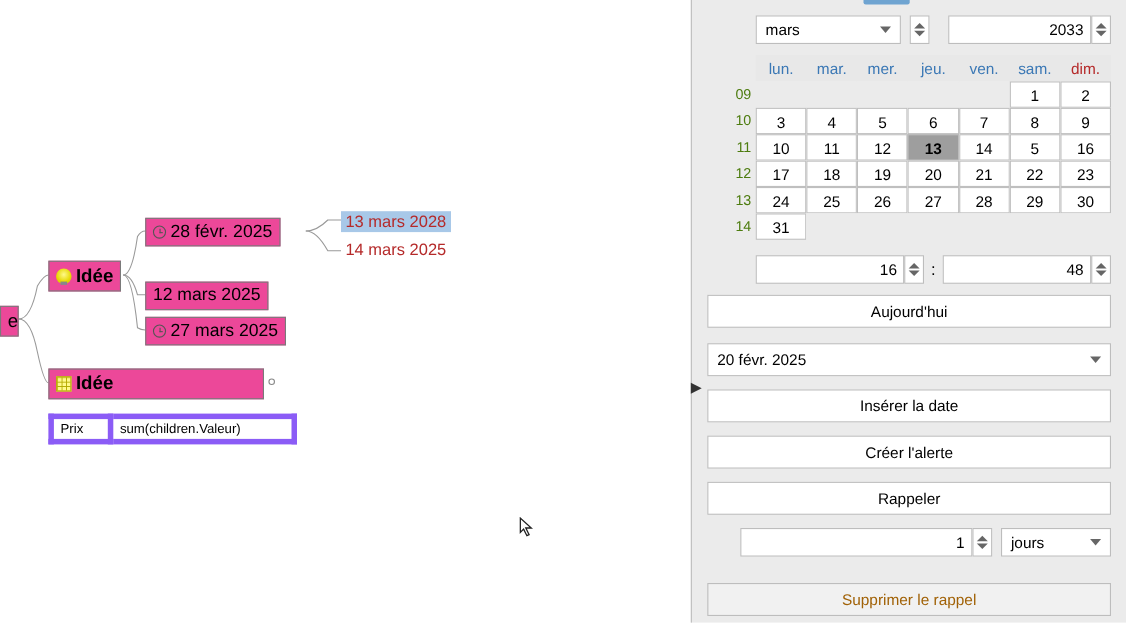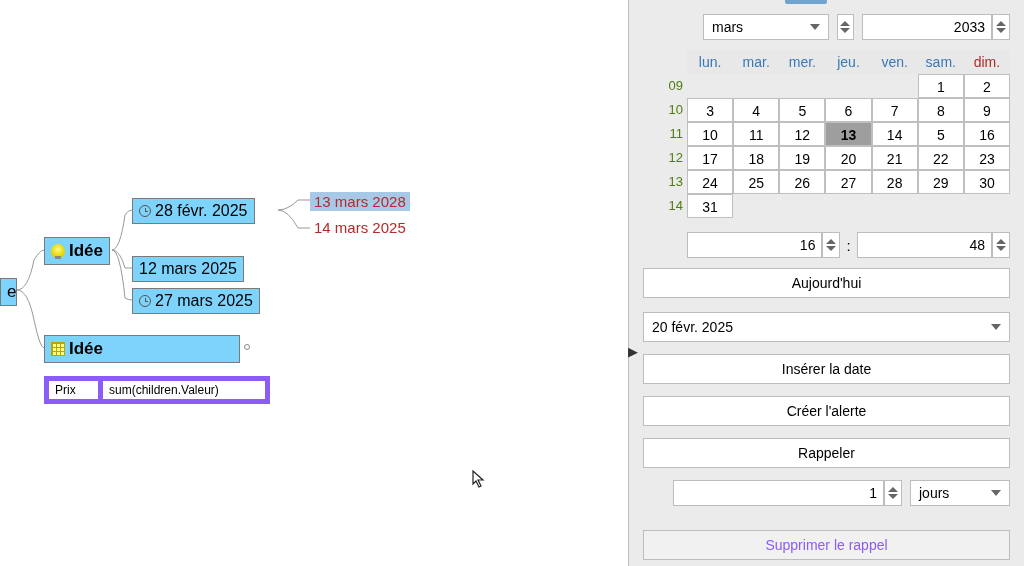--- a/index.html
+++ b/index.html
@@ -18,21 +18,21 @@
   position: absolute;
   left: 0;
   top: 0;
   width: 628px;
   height: 566px;
   background: #fff;
 }
 
 .mm-node {
   position: absolute;
-  background: #7dd3fc;
+  background: #ec4899;
   border: 1px solid #7a7a7a;
   padding: 3px 6px;
   display: flex;
   align-items: center;
   gap: 4px;
   font-size: 17px;
 }
 .mm-node.small { font-size: 16px; }
 .mm-node.bold { font-weight: bold; }
 
@@ -149,21 +149,20 @@
 }
 
 .month-row {
   position: absolute;
   top: 14px;
   left: 46px;
   right: 2px;
   display: flex;
   gap: 8px;
   align-items: center;
-  margin-left: 16px;
 }
 .month-select {
   width: 132px;
   height: 26px;
   border: 1px solid #bdbdbd;
   background: #fff;
   display: flex;
   align-items: center;
   justify-content: space-between;
   padding: 0 8px;
@@ -292,21 +291,21 @@
   left: 2px;
   right: 2px;
   height: 30px;
   border: 1px solid #bdbdbd;
   background: #fff;
   text-align: center;
   line-height: 28px;
   font-size: 14px;
 }
 .panel-btn.disabled {
-  color: #8b5cf6;
+  color: #a16207;
   background: #f1f1f1;
 }
 .date-select-wide {
   display: flex;
   justify-content: space-between;
   align-items: center;
   padding: 0 8px;
 }
 
 

